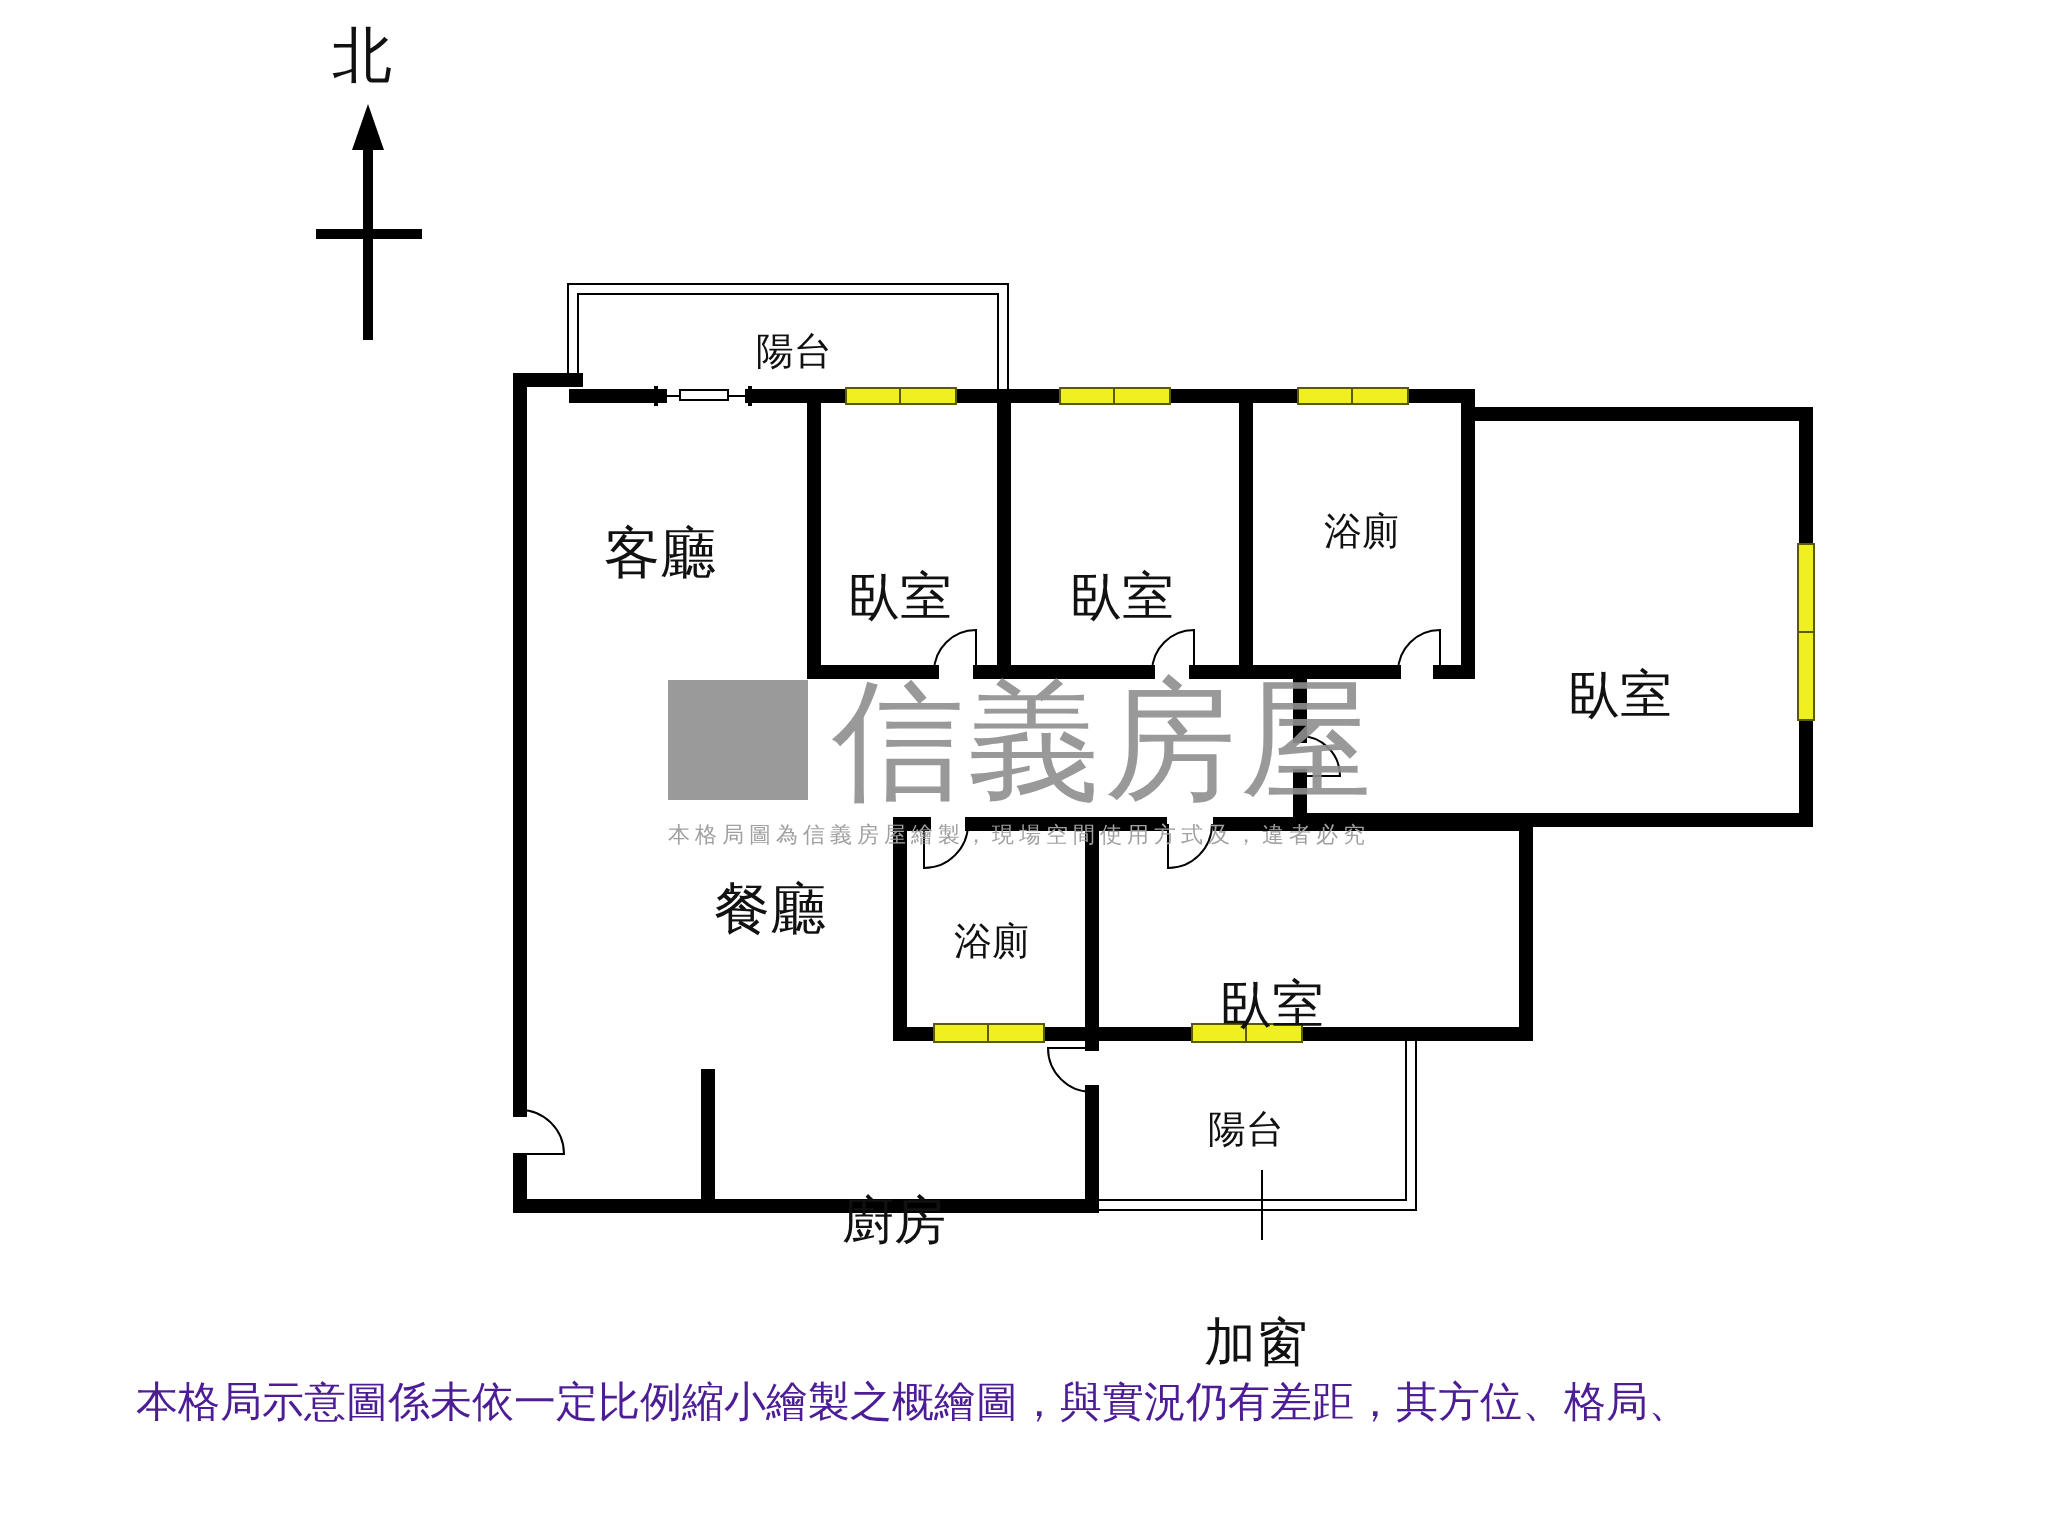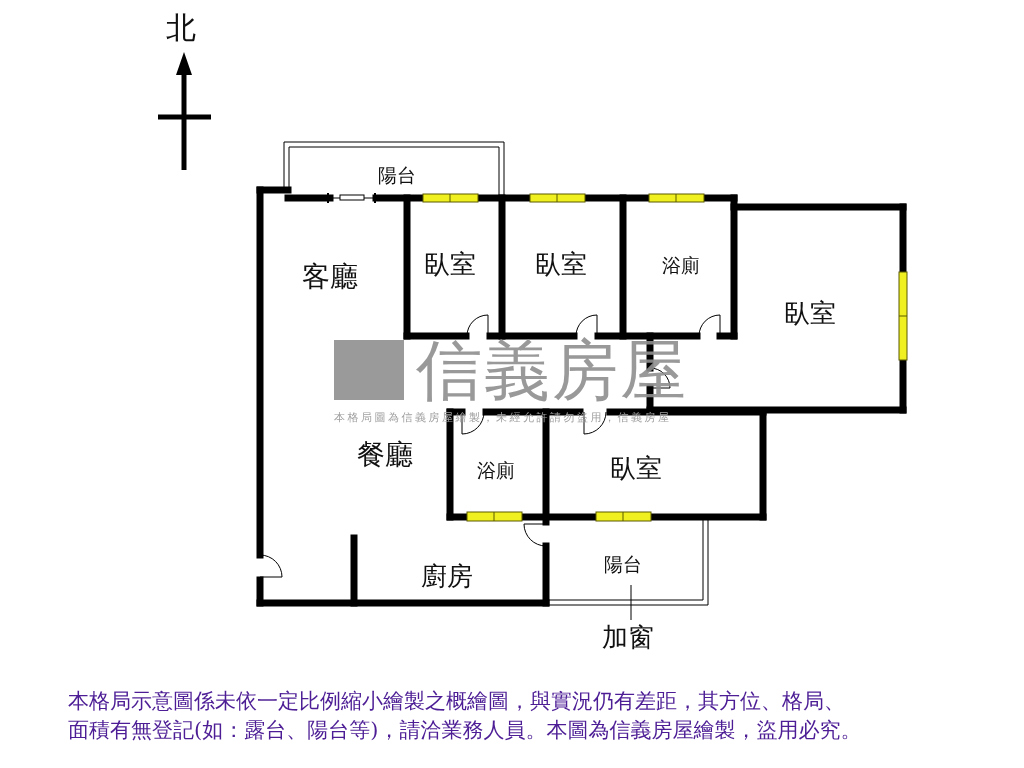--- a/index.html
+++ b/index.html
@@ -1,20 +1,20 @@
 <!DOCTYPE html>
 <html><head>
 <meta charset="utf-8">
 <style>
   html, body { margin:0; padding:0; background:#ffffff; }
   body { width:1024px; height:768px; position:relative; overflow:hidden; font-family:"DejaVu Serif","Liberation Serif",serif; }
   #plan { position:absolute; left:0; top:0; width:1024px; height:768px; }
   .lbl { position:absolute; color:#111; white-space:nowrap; font-family:Liberation Sans, sans-serif; }
   .lbl-big { font-size:28px; }
-  .lbl-mid { font-size:26px; }
+  .lbl-mid { font-size:26px;margin-top:34px; }
   .lbl-small { font-size:19px; }
   .compass-label { position:absolute; left:166px; top:8px; font-size:30px; color:#111; }
   .watermark-logo { position:absolute; left:334px; top:340px; width:70px; height:60px; background:#9a9a9a; }
   .watermark-text { position:absolute; left:416px; top:326px; font-size:66px; color:#8f8f8f; opacity:0.9; font-family:Liberation Serif, serif; letter-spacing:2px; }
   .watermark-sub { position:absolute; left:334px; top:410px; font-size:11px; color:#a0a0a0; letter-spacing:2.5px; font-family:"DejaVu Sans","Liberation Sans",sans-serif; }
   .disclaimer { position:absolute; left:68px; top:674px; width:900px; font-size:21px; line-height:29px; color:#4c1d95;margin-top:13px; }
   .disclaimer div { white-space:nowrap; }
 </style>
 </head>
 <body>
@@ -108,31 +108,30 @@
     <path d="M584,412 L584,434 A22,22 0 0 0 606,412"></path>
     <path d="M546,524 L524,524 A22,22 0 0 0 546,546"></path>
     <path d="M260,555 A22,22 0 0 1 282,577 L260,577"></path>
   </g>
 </svg>
 
 <div class="compass-label">北</div>
 
 <div class="watermark-logo"></div>
 <div class="watermark-text">信義房屋</div>
-<div class="watermark-sub">本格局圖為信義房屋繪製，未經允許請勿盜用，信義房屋</div>
+<div class="watermark-sub">本格局圖為信義房屋繪製，現場空間使用方式及，違者必究</div>
 
 <div class="lbl lbl-small" style="left:378px;top:163px;">陽台</div>
 <div class="lbl lbl-big" style="left:302px;top:258px;">客廳</div>
 <div class="lbl lbl-mid" style="left:424px;top:247px;">臥室</div>
 <div class="lbl lbl-mid" style="left:535px;top:247px;">臥室</div>
 <div class="lbl lbl-small" style="left:662px;top:253px;">浴廁</div>
 <div class="lbl lbl-mid" style="left:784px;top:296px;">臥室</div>
 <div class="lbl lbl-big" style="left:357px;top:436px;text-align:right;">餐廳</div>
 <div class="lbl lbl-small" style="left:477px;top:458px;">浴廁</div>
 <div class="lbl lbl-mid" style="left:610px;top:451px;">臥室</div>
 <div class="lbl lbl-mid" style="left:421px;top:559px;">廚房</div>
 <div class="lbl lbl-small" style="left:604px;top:552px;">陽台</div>
 <div class="lbl lbl-mid" style="left:602px;top:620px;">加窗</div>
 
 <div class="disclaimer">
   <div>本格局示意圖係未依一定比例縮小繪製之概繪圖，與實況仍有差距，其方位、格局、</div>
-  <div>面積有無登記(如：露台、陽台等)，請洽業務人員。本圖為信義房屋繪製，盜用必究。</div>
 </div>
 
 </body></html>

